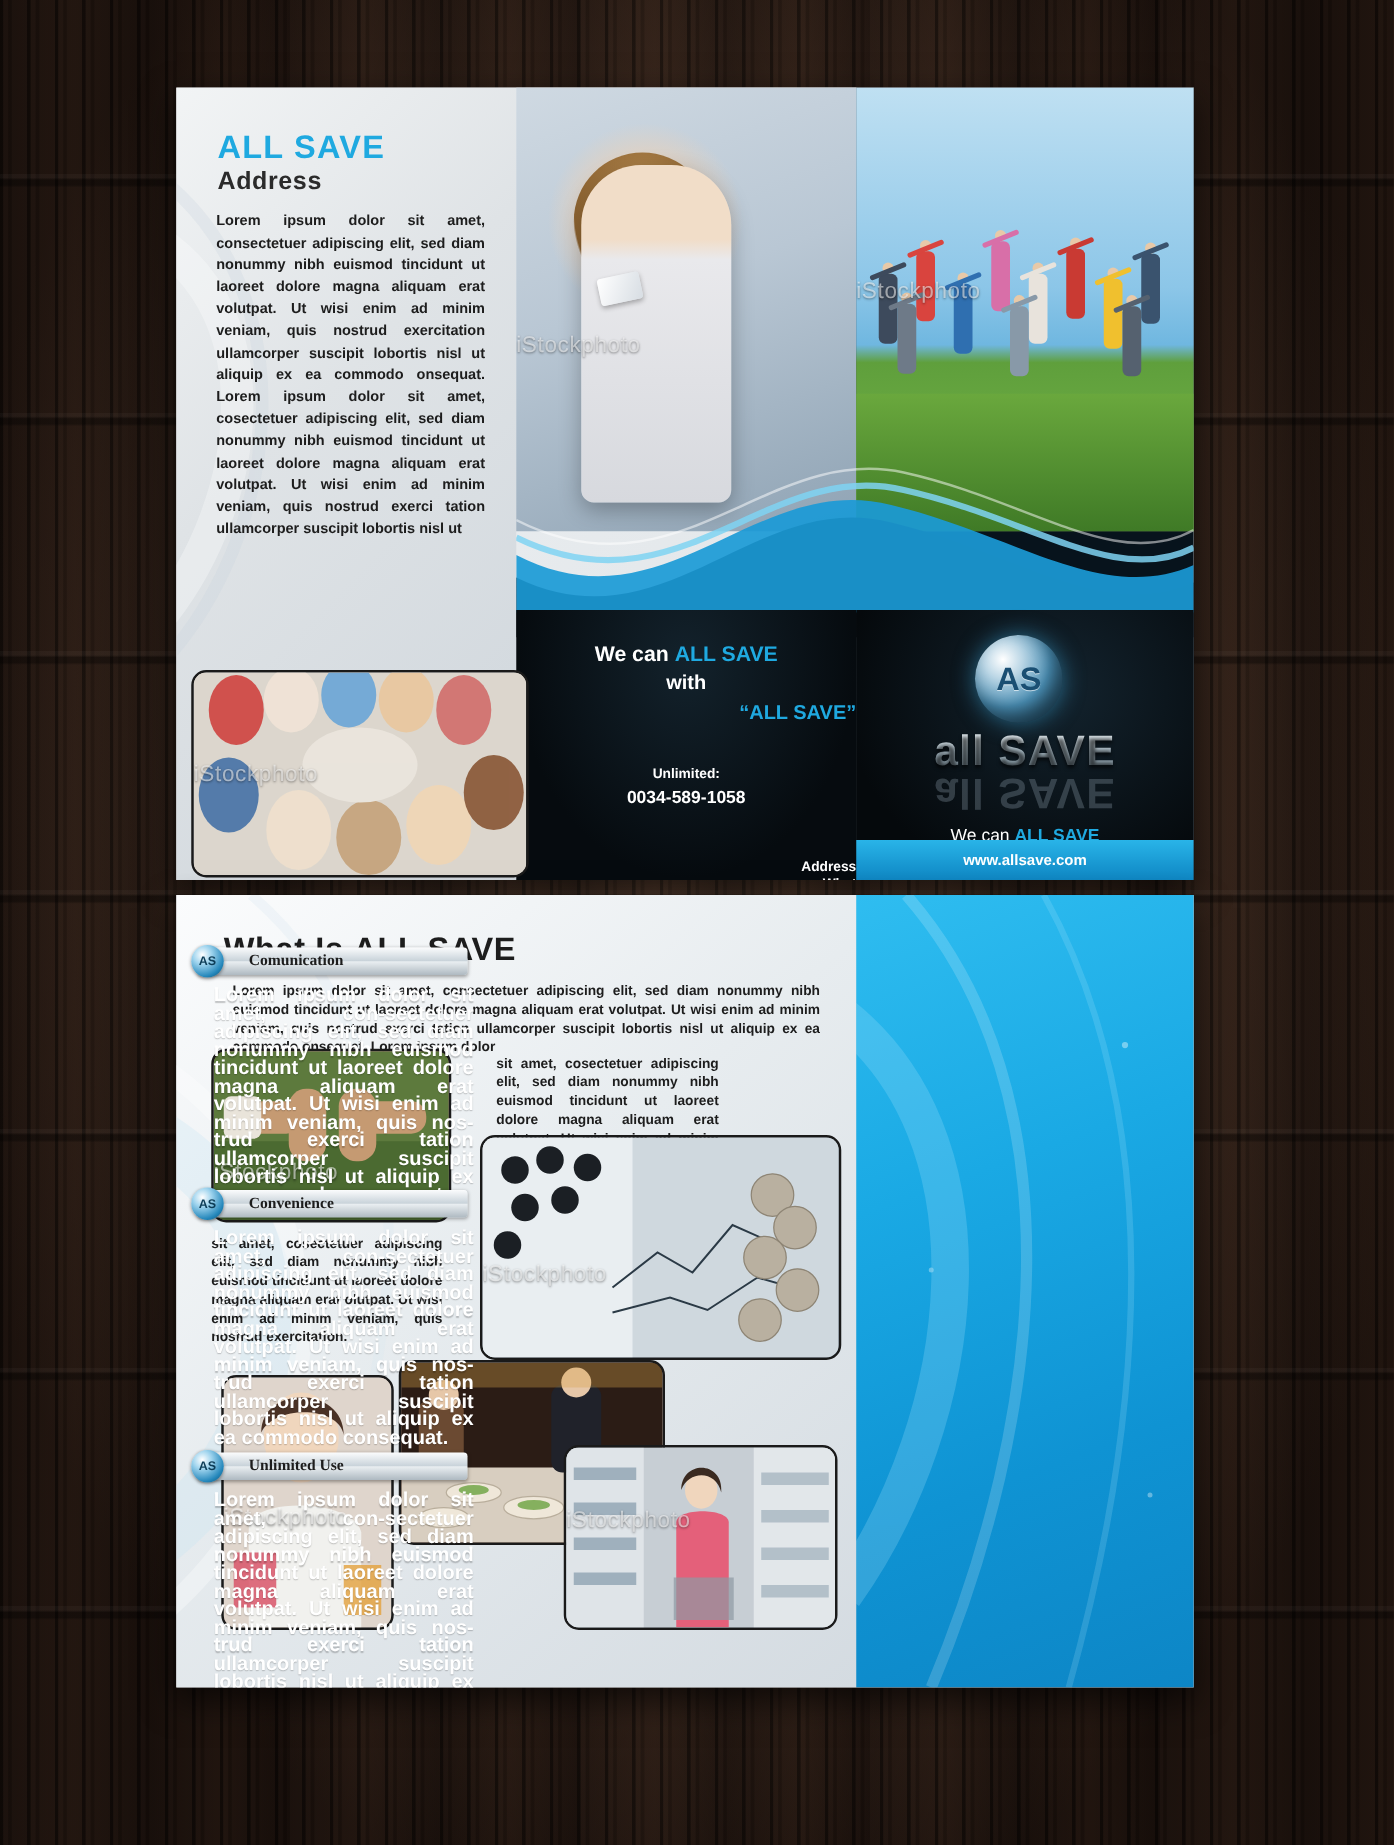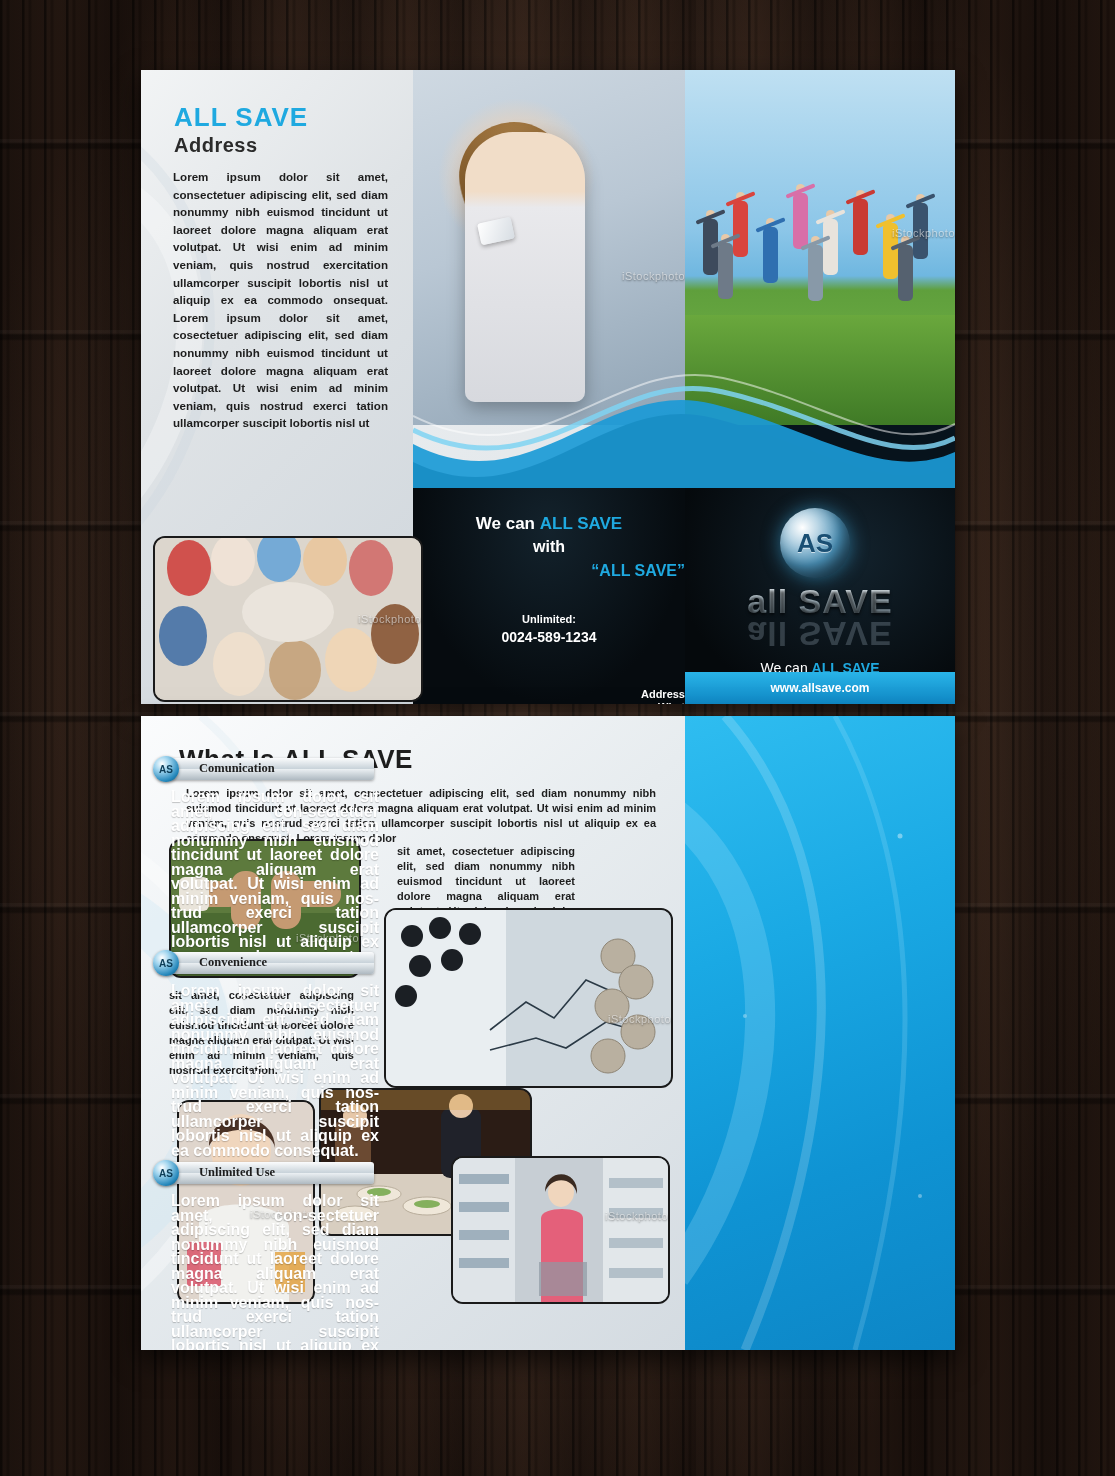--- a/index.html
+++ b/index.html
@@ -60,23 +60,23 @@
   }
   .photo {
     position: absolute;
     overflow: hidden;
     background: #9aa3aa;
   }
   .photo .wm {
     position: absolute;
     left: 0; right: 0; top: 50%;
     transform: translateY(-50%);
-    text-align: right;
+    text-align: left;
     color: rgba(255,255,255,0.55);
-    font-size: 11px;
+    font-size: 18px;
     letter-spacing: 0.5px;
     text-shadow: 0 1px 2px rgba(0,0,0,0.45);
     font-family: "Liberation Sans", sans-serif;
   }
   .rounded {
     border-radius: 12px;
     border: 2px solid #1a1a1a;
   }
 
   
@@ -369,21 +369,21 @@
     <path d="M0,74 C120,136 190,6 300,34 C400,58 470,114 542,82 L542,120 L0,120 Z" fill="#1b9ad6" opacity=".92"></path>
     <path d="M0,60 C130,124 200,-4 310,22 C410,44 480,100 542,68" stroke="#7fd4f2" stroke-width="5" fill="none" opacity=".85"></path>
     <path d="M0,46 C130,112 200,-16 310,8 C410,30 480,88 542,54" stroke="#ffffff" stroke-width="2" fill="none" opacity=".5"></path>
   </svg>
 
   <div id="we-can">
     <div class="l1"><span>We can </span><b>ALL SAVE</b></div>
     <div class="l2">with</div>
     <div class="l3">“ALL SAVE”</div>
     <div class="tollfree-label">Unlimited:</div>
-    <div class="tollfree-num">0024-589-1234</div>
+    <div class="tollfree-num">0034-589-1058</div>
     <div class="contact">
       <div>Address</div>
       <div>What</div>
       <div>Web</div>
     </div>
   </div>
 
   <div id="logo-block">
     <div id="logo-sphere"></div>
     <div id="logo-word">all SAVE</div>

